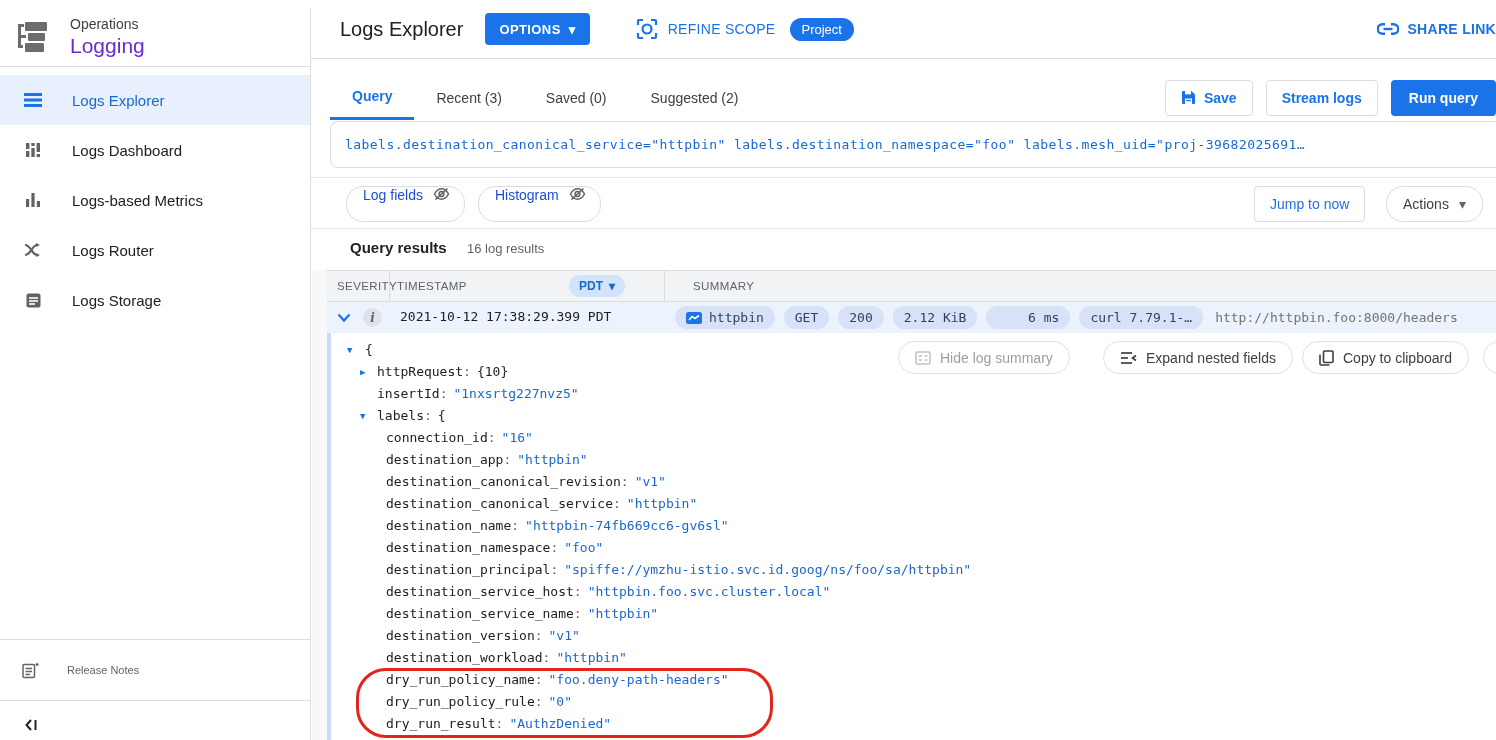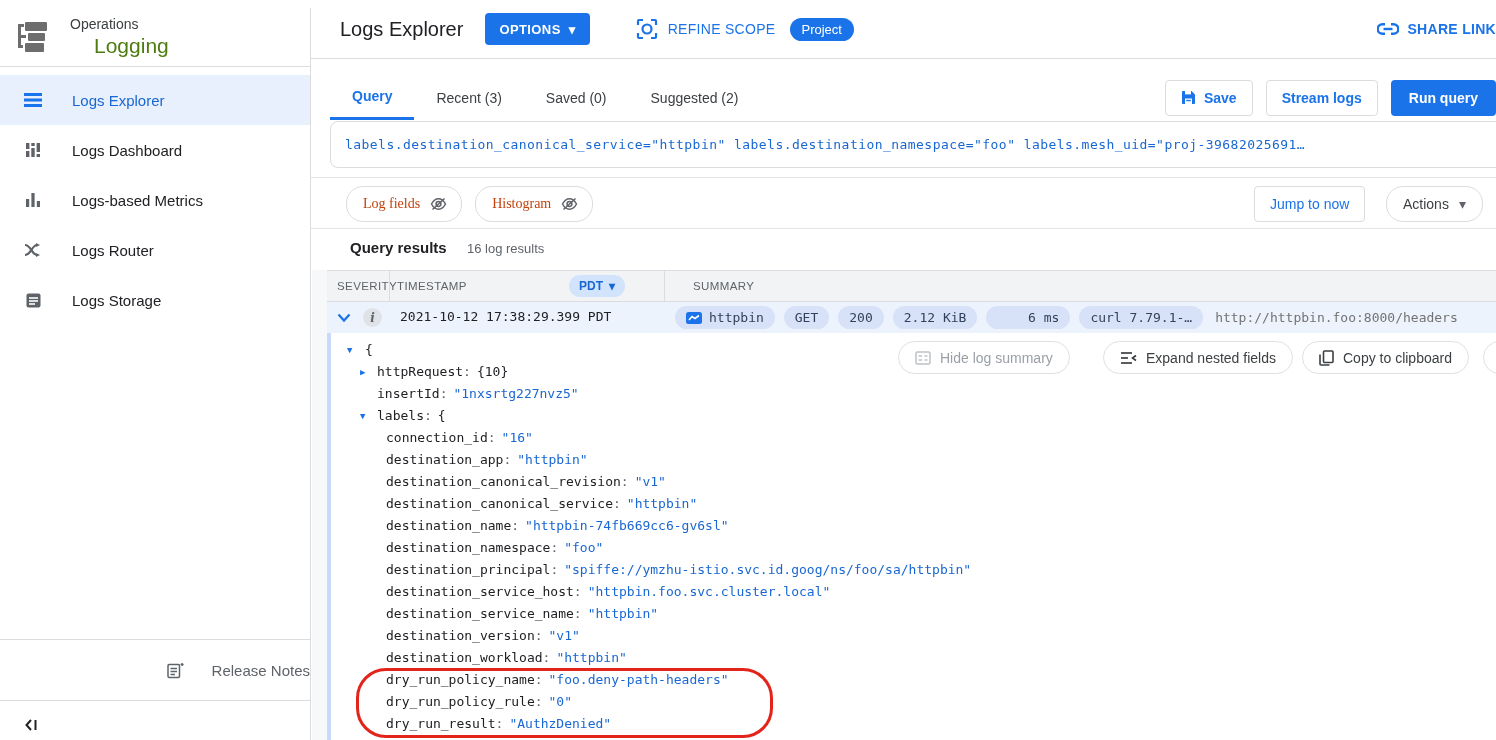--- a/index.html
+++ b/index.html
@@ -7,27 +7,27 @@
     width:1496px;height:740px;overflow:hidden;position:relative;
     background:#fff;font-family:"Liberation Sans",sans-serif;color:#202124;
     -webkit-font-smoothing:antialiased;
   }
   .mono{font-family:"DejaVu Sans Mono",monospace;}
 
   
   .sidebar{position:absolute;left:0;top:8px;width:311px;height:740px;background:#fff;border-right:1px solid #dadce0;box-sizing:border-box;}
   .sb-header{height:59px;border-bottom:1px solid #dadce0;display:flex;align-items:center;padding-left:16px;gap:20px;box-sizing:border-box;}
   .sb-product .eyebrow{font-size:14px;color:#3c4043;line-height:17px;}
-  .sb-product .pname{font-size:21px;color:#4d7c0f;line-height:25px;margin-left:24px;}
+  .sb-product .pname{font-size:21px;color:#6d28d9;line-height:25px;}
   .nav{margin-top:8px;}
   .nav-item{height:50px;display:flex;align-items:center;padding-left:22px;gap:28px;cursor:pointer;font-size:15px;color:#202124;}
   .nav-item .nicon{width:22px;height:22px;display:flex;align-items:center;justify-content:center;}
   .nav-item.selected{background:#e8f0fe;color:#1967d2;}
   .sb-footer{position:absolute;left:0;right:0;bottom:0;}
-  .sb-footer .frow{height:60px;border-top:1px solid #dadce0;display:flex;align-items:center;padding-left:22px;gap:28px;font-size:15px;color:#5f6368;justify-content:flex-end;}
+  .sb-footer .frow{height:60px;border-top:1px solid #dadce0;display:flex;align-items:center;padding-left:22px;gap:28px;font-size:11px;color:#5f6368;}
   .sb-collapse{height:47px;border-top:1px solid #dadce0;display:flex;align-items:center;padding-left:24px;}
 
   
   .app-header{position:absolute;left:311px;top:0;width:1185px;height:59px;border-bottom:1px solid #dadce0;display:flex;align-items:center;box-sizing:border-box;background:#fff;}
   .page-title{font-size:20px;color:#202124;margin-left:29px;white-space:nowrap;}
   .btn-options{margin-left:22px;height:32px;background:#1a73e8;color:#fff;border:none;border-radius:4px;font-size:13px;font-weight:bold;letter-spacing:.4px;padding:0 14px;display:flex;align-items:center;gap:8px;cursor:pointer;font-family:inherit;}
   .refine{margin-left:46px;display:flex;align-items:center;gap:10px;color:#1a73e8;font-size:14px;font-weight:normal;letter-spacing:.3px;cursor:pointer;}
   .badge-project{margin-left:14px;background:#1a73e8;color:#fff;font-size:13px;border-radius:13px;padding:4px 12px;cursor:default;}
   .share{margin-left:auto;display:flex;align-items:center;gap:8px;color:#1a73e8;font-size:14px;font-weight:bold;letter-spacing:.3px;cursor:pointer;}
   .timerange{margin-left:42px;display:flex;align-items:center;gap:9px;color:#1a73e8;font-size:15px;white-space:nowrap;cursor:pointer;}
@@ -39,21 +39,21 @@
   .tab-actions{margin-left:auto;display:flex;align-items:center;gap:13px;}
   .btn-outline{height:36px;border:1px solid #dadce0;background:#fff;border-radius:4px;color:#1a73e8;font-size:14px;font-weight:bold;padding:0 15px;display:flex;align-items:center;gap:8px;cursor:pointer;font-family:inherit;white-space:nowrap;}
   .btn-run{height:36px;border:none;background:#1a73e8;border-radius:4px;color:#fff;font-size:14px;font-weight:bold;padding:0 18px;display:flex;align-items:center;cursor:pointer;font-family:inherit;white-space:nowrap;}
   .query-box{position:absolute;left:330px;top:121px;width:1175px;height:47px;border:1px solid #dadce0;border-radius:8px;box-sizing:border-box;display:flex;align-items:center;overflow:hidden;cursor:text;}
   .query-text{padding-left:14px;font-size:13px;letter-spacing:.45px;color:#1967d2;white-space:nowrap;}
 
   .hr1{position:absolute;left:311px;top:177px;width:1185px;height:1px;background:#e3e5e8;}
   .hr2{position:absolute;left:311px;top:228px;width:1185px;height:1px;background:#e3e5e8;}
 
   .chip-row{position:absolute;left:346px;top:186px;display:flex;gap:13px;}
-  .pill-chip{height:34px;border:1px solid #dadce0;border-radius:17px;background:#fff;display:flex;align-items:center;gap:10px;padding:0 14px 0 16px;font-size:14px;color:#c2410c;cursor:pointer;font-family:Liberation Serif, serif;}
+  .pill-chip{height:34px;border:1px solid #dadce0;border-radius:17px;background:#fff;display:flex;align-items:flex-start;gap:10px;padding:0 14px 0 16px;font-size:14px;color:#1d4ed8;cursor:pointer;}
   .btn-jump{position:absolute;left:1254px;top:186px;}
   .btn-jump .btn-outline{font-weight:normal;font-size:14px;}
   .btn-actions{position:absolute;left:1386px;top:186px;height:34px;border:1px solid #dadce0;border-radius:17px;background:#fff;display:flex;align-items:center;gap:10px;padding:0 16px;font-size:14px;color:#3c4043;cursor:pointer;justify-content:flex-end;}
 
   .results-title{position:absolute;left:350px;top:239px;font-size:15px;font-weight:bold;color:#202124;}
   .results-count{position:absolute;left:467px;top:241px;font-size:13px;color:#5f6368;}
 
   
   .thead{position:absolute;left:327px;top:270px;width:1169px;height:32px;background:#f1f3f4;border-top:1px solid #dadce0;border-bottom:1px solid #dadce0;box-sizing:border-box;}
   .th{position:absolute;top:0;height:100%;display:flex;align-items:center;font-size:11.5px;color:#5f6368;letter-spacing:.4px;}

